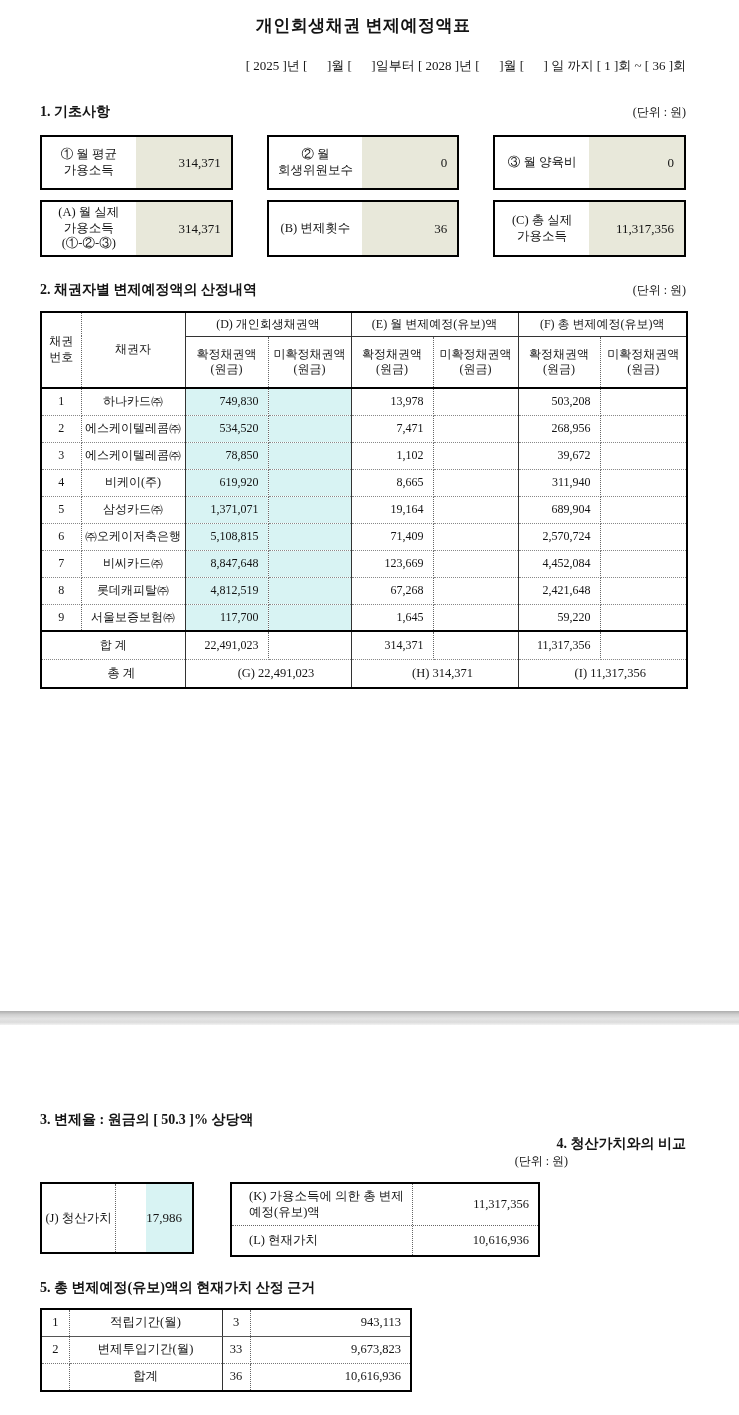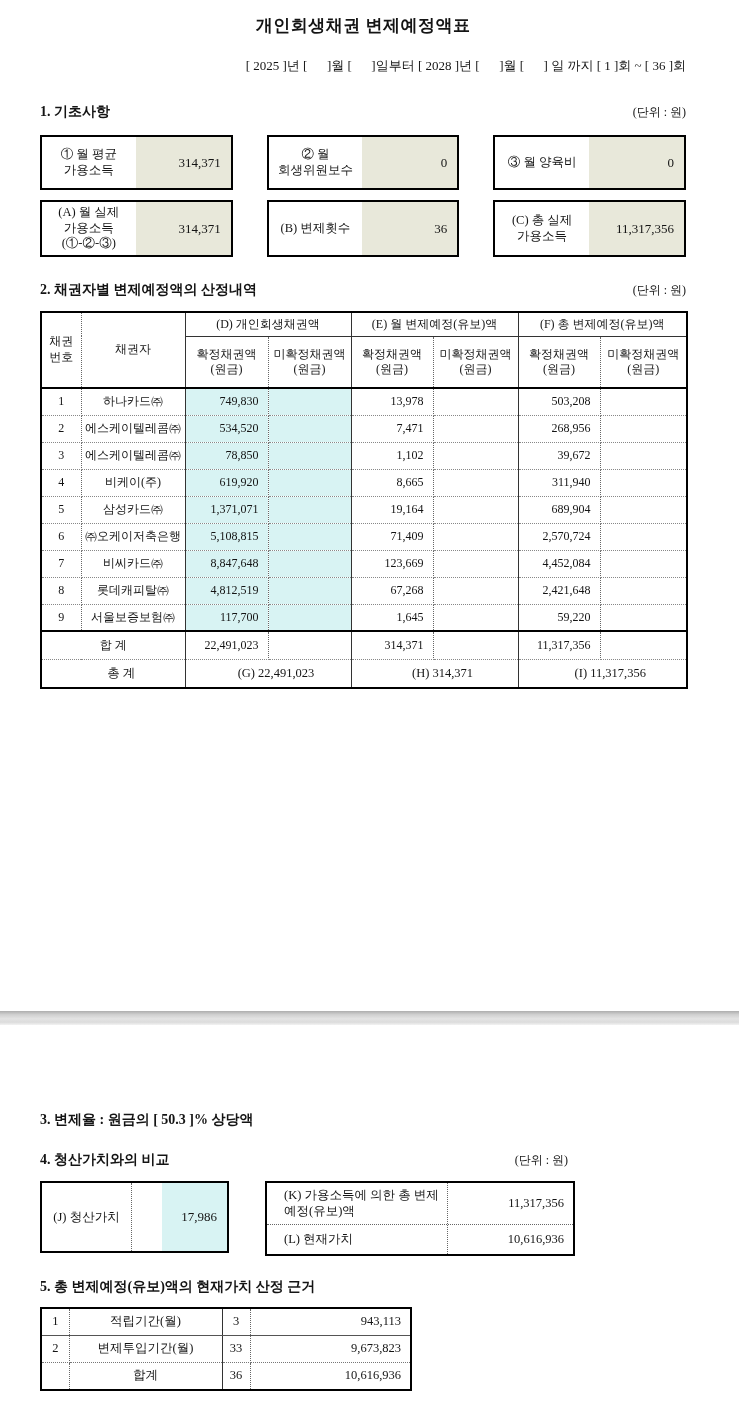--- a/index.html
+++ b/index.html
@@ -113,31 +113,31 @@
   .sum-label { font-size: 12.5px; }
 
   
   .page-break {
     margin-top: 322px;
     height: 14px;
     background: linear-gradient(to bottom, #adadad 0%, #cfcfcf 25%, #e3e3e3 55%, #dcdcdc 80%, #f3f3f3 100%);
   }
 
   .sec3-head { margin-top: 86px; }
-  .sec4-head { margin-top: 22px; }
+  .sec4-head { margin-top: 6px; flex-direction: column; }
   .sec4-head .unit-label { margin-right: 118px; }
 
   
   .sec4-boxes {
     margin-top: 12px;
     display: flex;
     gap: 36px;
   }
   .j-box {
-    width: 189px;
+    width: 154px;
     height: 72px;
     border: 2.5px solid #000;
     display: flex;
     gap: 30px;
   }
   .j-box .lbl {
     width: 90px;
     display: flex;
     align-items: center;
     justify-content: center;

